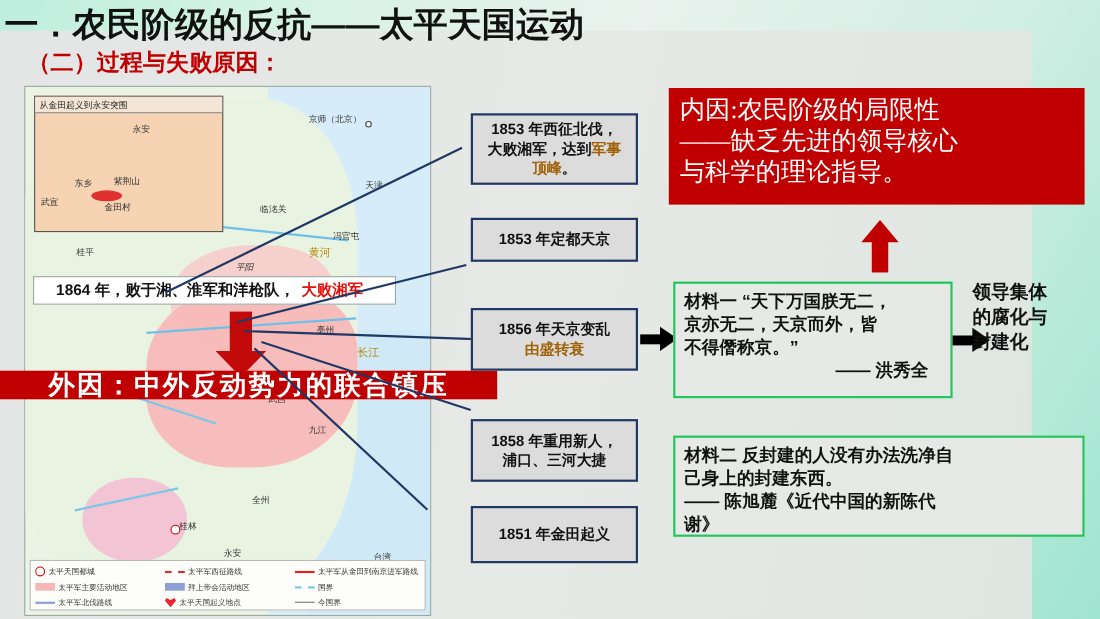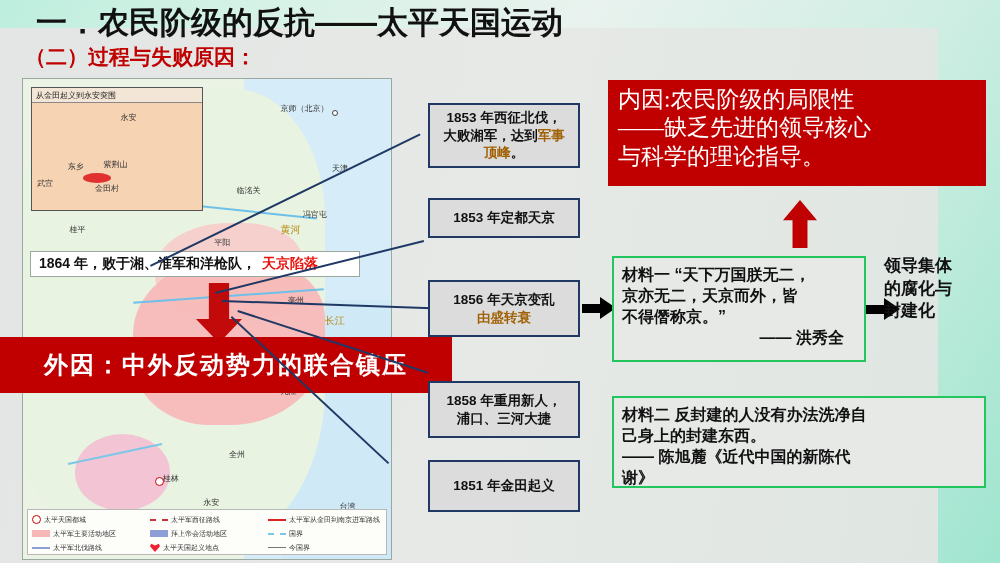--- a/index.html
+++ b/index.html
@@ -8,21 +8,21 @@
     font-family:"Liberation Sans","DejaVu Sans",sans-serif;
     background:linear-gradient(120deg,#bdeedd 0%,#d4f2e6 18%,#e9f2ee 45%,#cfeee3 72%,#9fe5cf 100%);
   }
   #slide{position:absolute;inset:0;}
   .panel{
     position:absolute;left:0;top:28px;width:938px;height:535px;
     background:linear-gradient(100deg,#e3e6e4 0%,#e6e9e6 55%,#dfe6e2 100%);
   }
   
   .title{
-    position:absolute;left:36px;top:2px;font-size:31px;font-weight:bold;color:#111;
+    position:absolute;left:4px;top:2px;font-size:31px;font-weight:bold;color:#111;
     letter-spacing:0px;white-space:nowrap;
   }
   .subtitle{
     position:absolute;left:25px;top:43px;font-size:21px;font-weight:bold;color:#c00000;
     white-space:nowrap;
   }
   
   .map{
     position:absolute;left:22px;top:78px;width:368px;height:480px;
     background:#eaf3e4;border:1px solid #9aa8a0;overflow:hidden;
@@ -72,26 +72,26 @@
   .sw.blue{background:#8d9fd6;}
   .sw.dash{border-top:2px dashed #c33;height:0;}
   .sw.solidred{border-top:2.5px solid #d22;height:0;}
   .sw.dashblue{border-top:2px dashed #7cc7e8;height:0;}
   .sw.line{border-top:1.5px solid #777;height:0;}
   .sw.purp{border-top:2px solid #8d9fd6;height:0;}
   .sw.heart{width:10px;height:9px;background:#e23;clip-path:polygon(50% 100%,0 35%,12% 8%,50% 28%,88% 8%,100% 35%);}
   
   .mapCap{
     position:absolute;left:30px;top:251px;width:330px;height:26px;background:#fff;
-    border:1px solid #9aa8a0;display:flex;align-items:center;padding-left:8px;
+    border:1px solid #9aa8a0;display:flex;align-items:center;padding-left:20px;
     box-sizing:border-box;font-size:14px;font-weight:bold;color:#111;white-space:nowrap;
   }
   .mapCap .red{color:#e8120c;margin-left:6px;}
   .redBanner{
-    position:absolute;left:0px;top:337px;width:452px;height:56px;background:#c00000;
+    position:absolute;left:0px;top:337px;width:452px;height:26px;background:#c00000;
     display:flex;align-items:center;justify-content:center;
     font-size:24px;font-weight:bold;color:#fff;letter-spacing:2px;
     font-family:"Liberation Serif",serif;
   }
   .blackDownArrow{
     position:absolute;left:196px;top:283px;width:46px;height:60px;
     background:#c00000;
     clip-path:polygon(28% 0,72% 0,72% 60%,100% 60%,50% 100%,0 60%,28% 60%);
     opacity:.95;
   }
@@ -154,21 +154,21 @@
     <div class="riv" style="left:36%;top:27%;width:44%;transform:rotate(6deg);"></div>
     <div class="riv" style="left:30%;top:45%;width:52%;transform:rotate(-4deg);"></div>
     <div class="riv" style="left:18%;top:60%;width:30%;transform:rotate(18deg);border-top-color:#7cc7e8;"></div>
     <div class="riv" style="left:12%;top:78%;width:26%;transform:rotate(-12deg);border-top-color:#7cc7e8;"></div>
 
     <div class="mlabel" style="left:70%;top:5%;">京师（北京）</div>
     <div class="mdot" style="left:84%;top:6.5%;"></div>
     <div class="mlabel" style="left:84%;top:11%;margin-top:31px;">天津</div>
     <div class="mlabel" style="left:58%;top:22%;">临洺关</div>
     <div class="mlabel" style="left:76%;top:27%;">冯官屯</div>
-    <div class="mlabel" style="left:52%;top:33%;">平阳</div>
+    <div class="mlabel" style="left:52%;top:33%;font-style:italic;">平阳</div>
     <div class="mlabel" style="left:57%;top:38%;">安庆</div>
     <div class="mlabel" style="left:72%;top:45%;">亳州</div>
     <div class="mlabel" style="left:60%;top:58%;">武昌</div>
     <div class="mlabel" style="left:70%;top:64%;">九江</div>
     <div class="mlabel" style="left:56%;top:77%;">全州</div>
     <div class="mlabel" style="left:38%;top:82%;">桂林</div>
     <div class="mcap" style="left:36%;top:83%;"></div>
     <div class="mlabel" style="left:49%;top:87%;">永安</div>
     <div class="mlabel" style="left:30%;top:90%;color:#b00;font-weight:bold;">金田</div>
     <div class="mlabel" style="left:62%;top:92%;">广州</div>
@@ -224,21 +224,21 @@
         </div>
       <div class="lg">
           <span class="sw line"></span>
           <span>今国界</span>
         </div>
     </div>
   </div>
 
   <div class="mapCap">
     <span>1864 年，败于湘、淮军和洋枪队，</span>
-    <span class="red">天京陷落</span>
+    <span class="red">大败湘军</span>
   </div>
 
   <div class="blackDownArrow"></div>
 
   <div class="redBanner">外因：中外反动势力的联合镇压</div>
 
   <div class="conn" style="left:150px;top:265px;width:300px;transform:rotate(-26deg);"></div>
   <div class="conn" style="left:215px;top:292px;width:215px;transform:rotate(-14deg);"></div>
   <div class="conn" style="left:222px;top:300px;width:210px;transform:rotate(2deg);"></div>
   <div class="conn" style="left:238px;top:310px;width:200px;transform:rotate(18deg);"></div>

